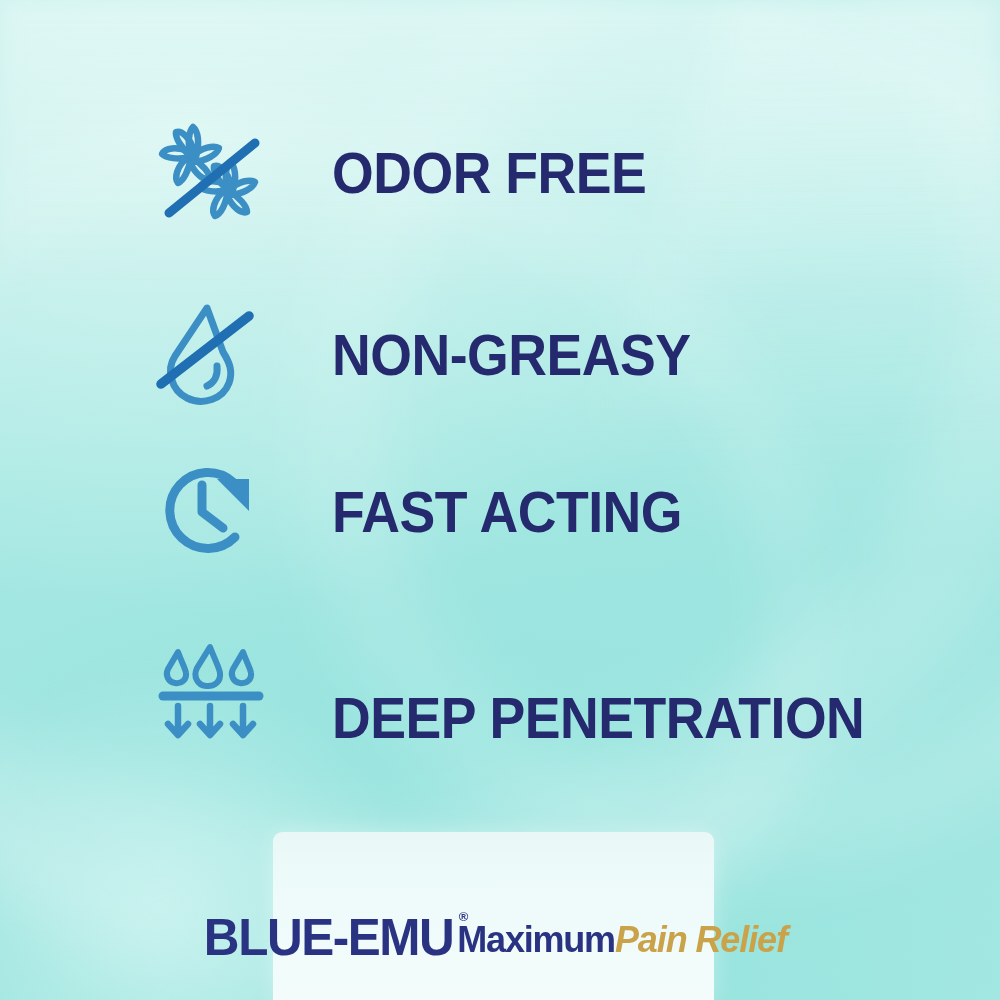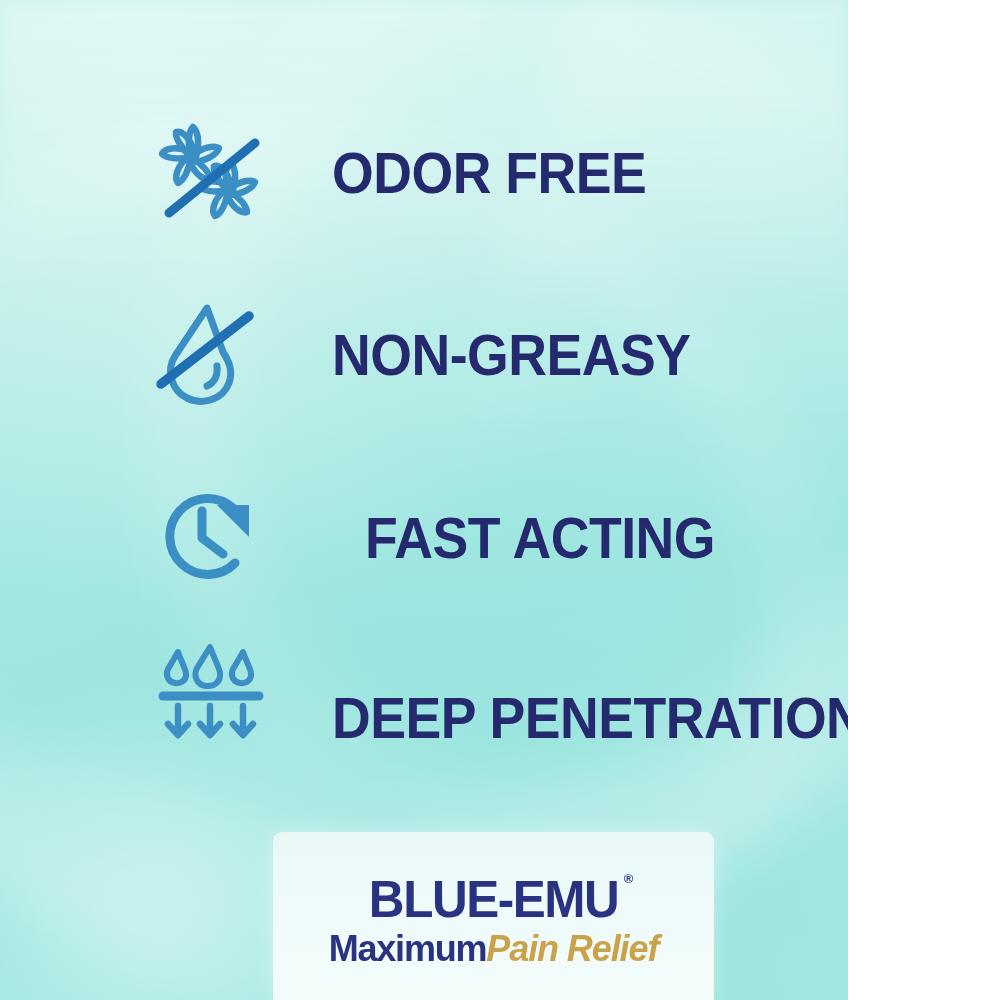--- a/index.html
+++ b/index.html
@@ -2,21 +2,21 @@
 <html><head>
 <meta charset="utf-8">
 <style>
   html, body {
     margin: 0;
     padding: 0;
     background: #ffffff;
   }
   #poster {
     position: relative;
-    width: 848px;
+    width: 1000px;
     height: 1000px;
     overflow: hidden;
     font-family: "Liberation Sans", sans-serif;
     background: #0ea5e9;
   }
 
   
   .bg-base {
     position: absolute;
     inset: 0;
@@ -83,21 +83,21 @@
     width: 100%;
   }
   .feature-row {
     position: absolute;
     display: flex;
     align-items: center;
     left: 152px;
   }
   .feature-row.r0 { top: 118px; }
   .feature-row.r1 { top: 300px; }
-  .feature-row.r2 { top: 483px; gap: 33px; }
+  .feature-row.r2 { top: 457px; }
   .feature-row.r3 { top: 637px; align-items: flex-end; }
 
   .icon-slot {
     width: 118px;
     height: 110px;
     display: flex;
     align-items: center;
     justify-content: center;
     flex: 0 0 auto;
   }
@@ -118,23 +118,22 @@
   .logo-panel {
     position: absolute;
     left: 273px;
     top: 832px;
     width: 441px;
     height: 168px;
     background: linear-gradient(180deg, #e9f8f7 0%, #eefbfa 45%, #f3fcfb 100%);
     border-radius: 9px 9px 0 0;
     box-shadow: 0 0 22px rgba(255,255,255,0.35);
     display: flex;
-    flex-direction: column;
     align-items: center;
-    justify-content: flex-start;
+    justify-content: center;
     padding-top: 42px;
     box-sizing: border-box;
   }
   .logo-wordmark {
     position: relative;
     color: #2a3382;
     font-family: "Liberation Sans", sans-serif;
     font-weight: bold;
     font-size: 51px;
     letter-spacing: -1.5px;

